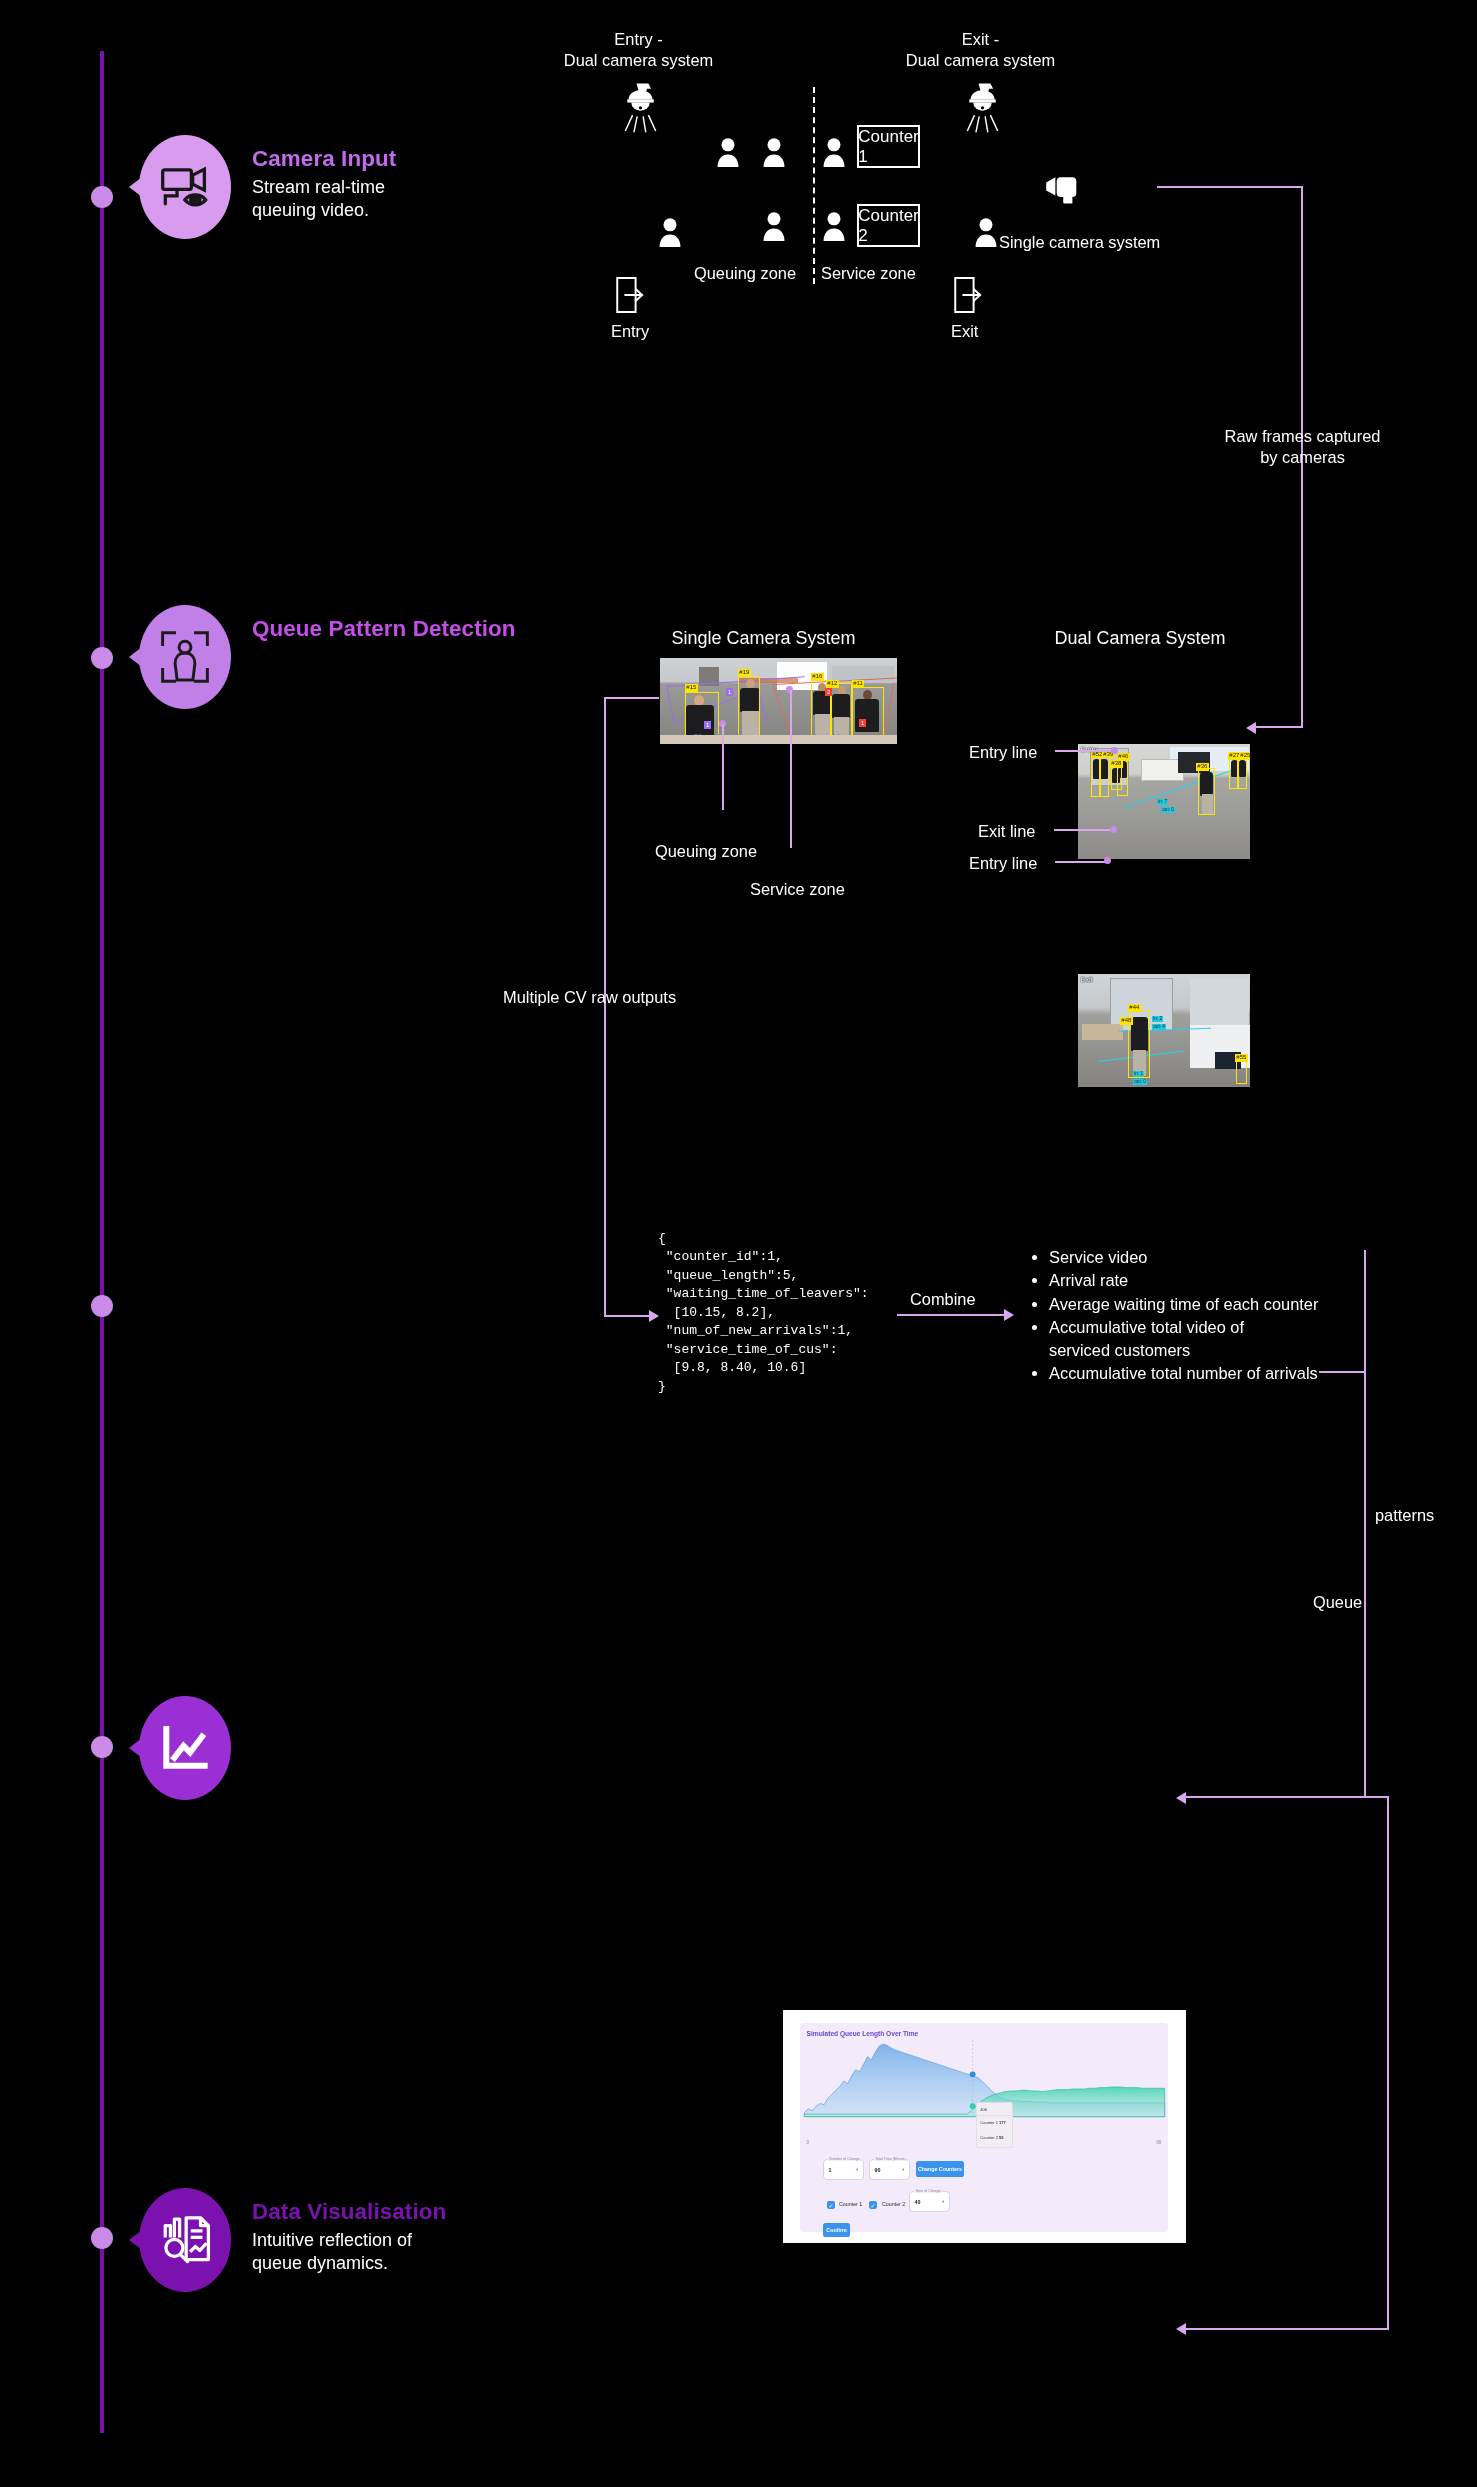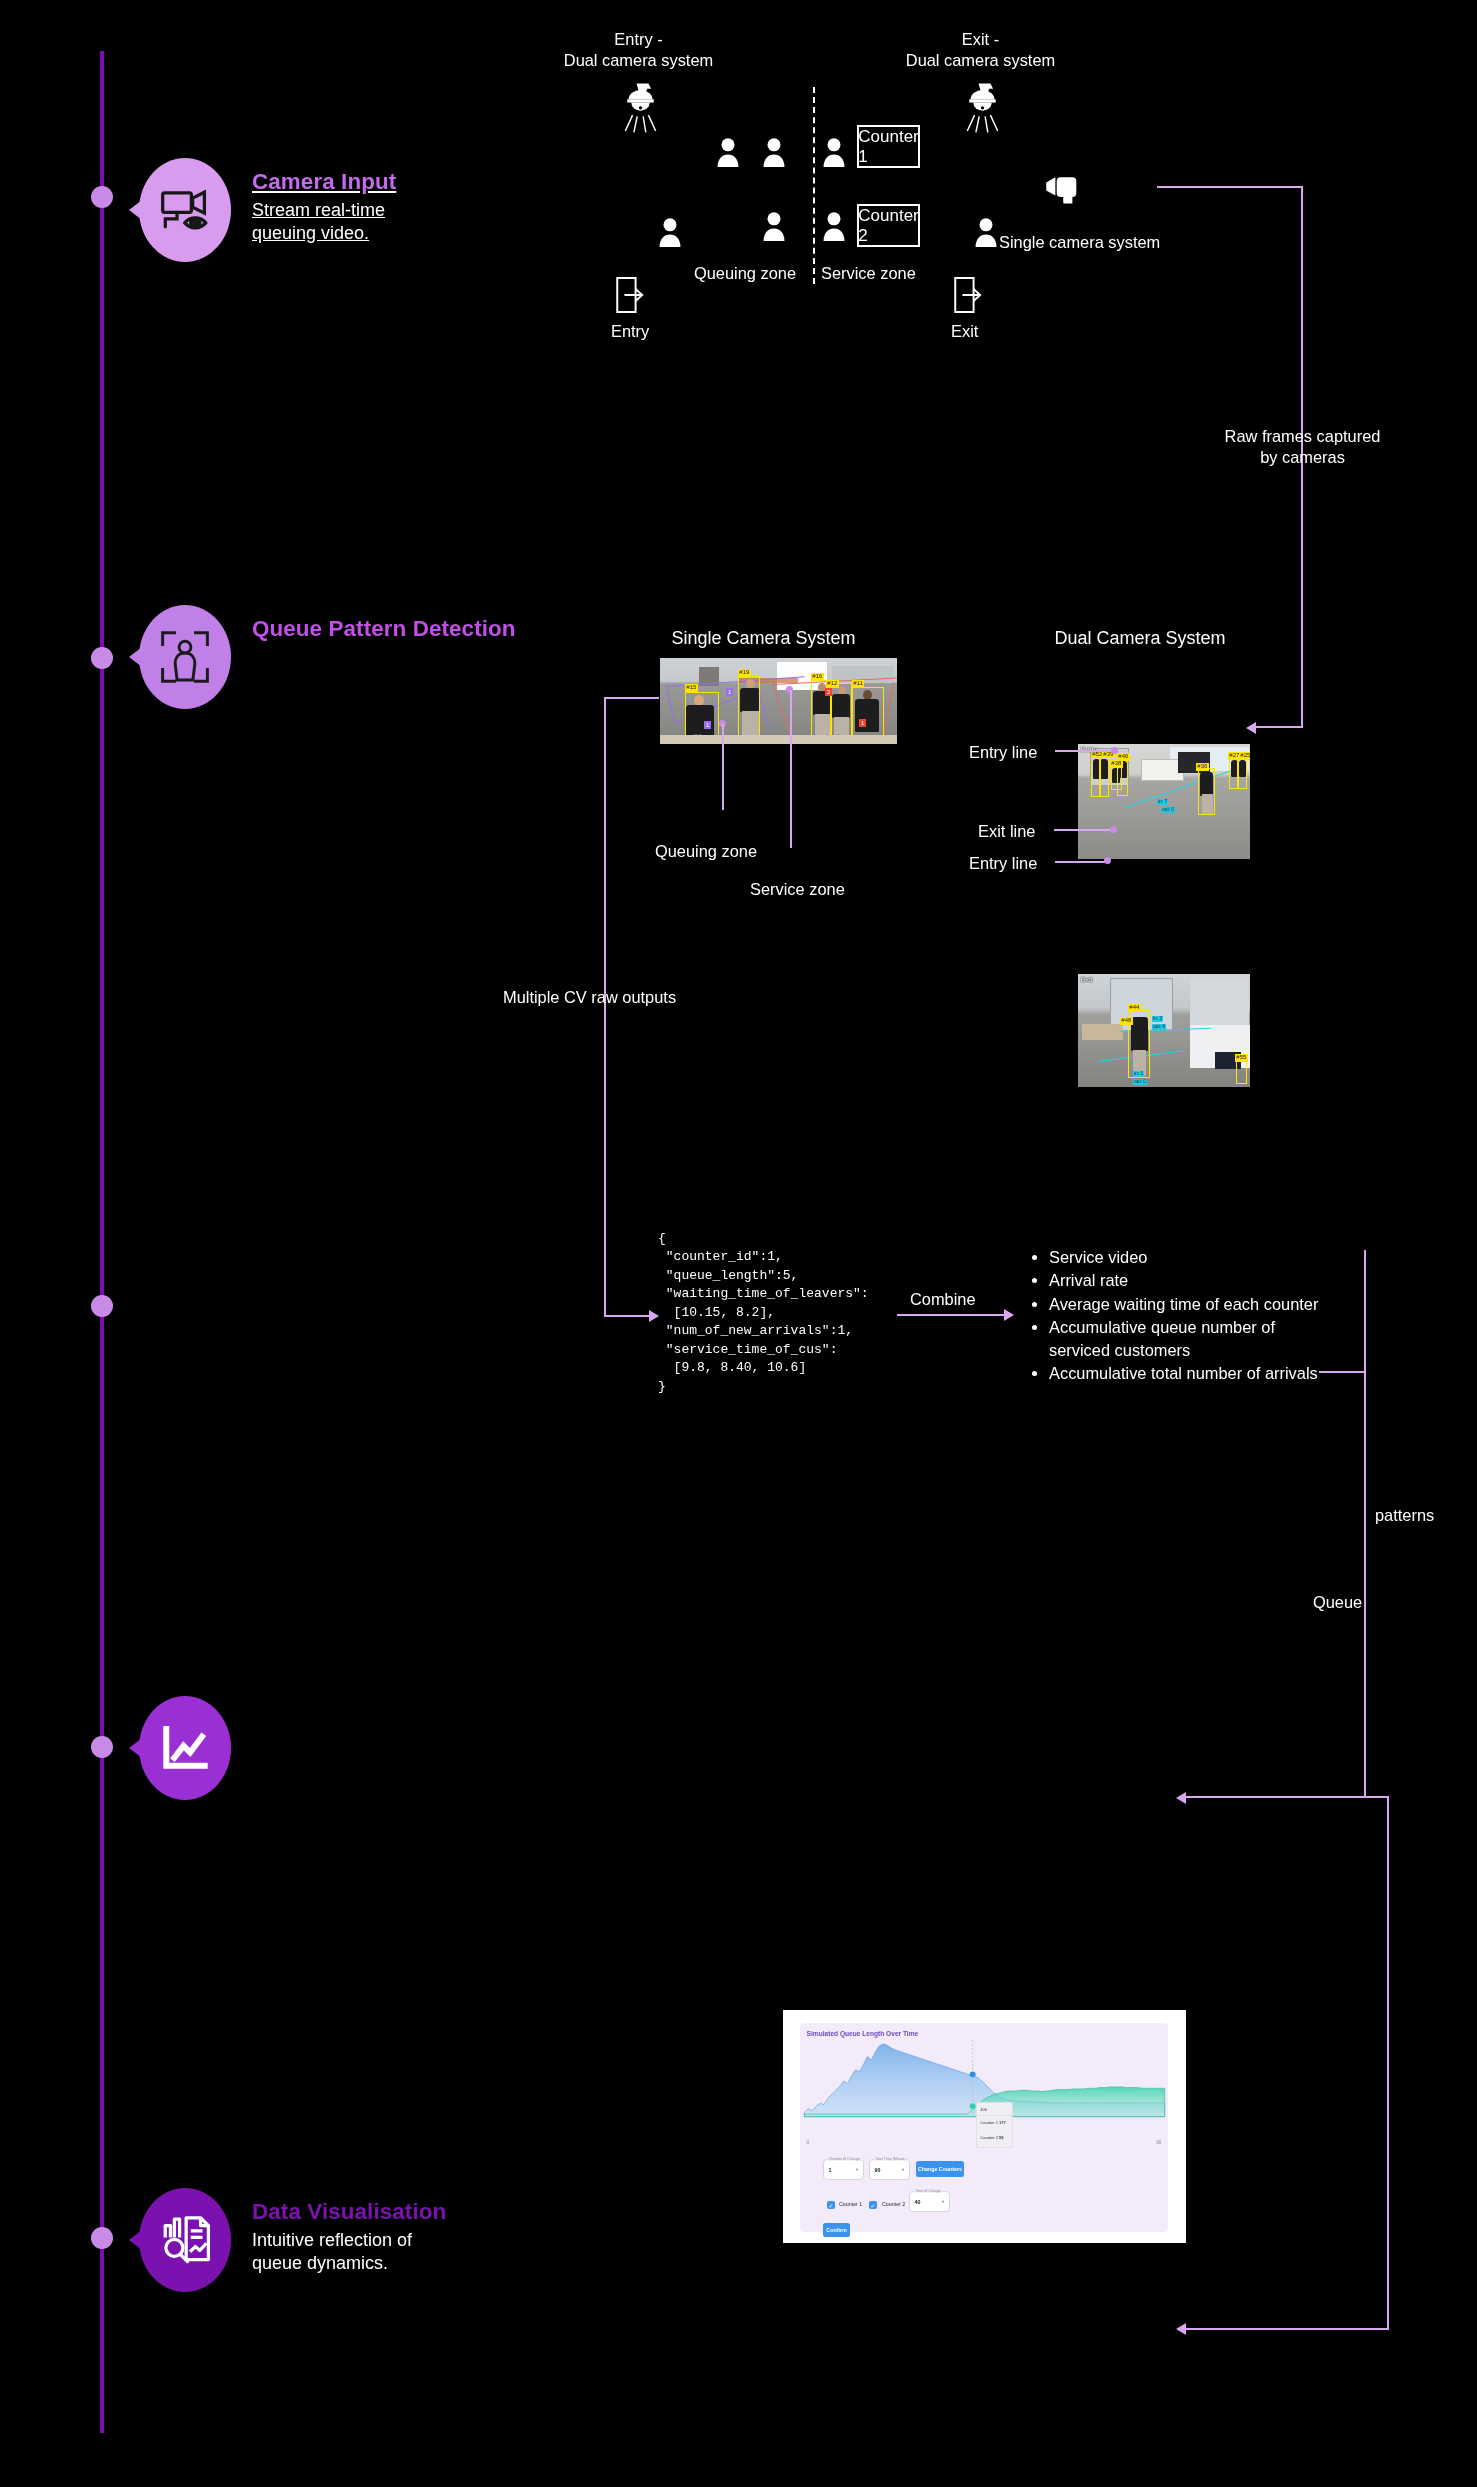--- a/index.html
+++ b/index.html
@@ -109,21 +109,21 @@
 
 <div class="stage">
 
   <div class="abs timeline-rail"></div>
   <div class="abs rail-dot" style="top:186px;"></div>
   <div class="abs rail-dot" style="top:647px;"></div>
   <div class="abs rail-dot" style="top:1295px;"></div>
   <div class="abs rail-dot" style="top:1736px;"></div>
   <div class="abs rail-dot" style="top:2227px;"></div>
 
-  <div class="abs bubble-wrap" style="left:139px; top:158px;text-decoration:underline;">
+  <div class="abs bubble-wrap" style="left:139px; top:135px;">
     <div class="bubble" style="background:#d89bee; color:#d89bee;">
       <span>
         <svg width="51" height="43" viewBox="0 0 78 66" fill="none" stroke="#171717" stroke-width="5">
           <rect x="4" y="6" width="44" height="30" rx="3"></rect>
           <path d="M50 14 L68 5 L68 37 L50 28 Z"></path>
           <path d="M26 36 L26 46 L8 46 L8 58" stroke-linecap="round"></path>
           <path d="M38 52 C46 42 62 42 70 52 C62 62 46 62 38 52 Z"></path>
           <circle cx="54" cy="52" r="7"></circle>
           <circle cx="54" cy="52" r="2.5" fill="#171717"></circle>
         </svg>
@@ -425,21 +425,21 @@
 }</pre>
 
   <div class="abs lbl" style="left:910px; top:1289px;">Combine</div>
   <div class="abs ln lnh" style="left:897px; top:1314px; width:109px;"></div>
   <div class="abs arrow-head arrow-right" style="left:1004px; top:1309px;"></div>
 
   <ul class="abs bullets" style="left:1032px; top:1246px; list-style:disc;">
     <li>Service video</li>
     <li>Arrival rate</li>
     <li>Average waiting time of each counter</li>
-    <li>Accumulative queue number of</li>
+    <li>Accumulative total video of</li>
     <li style="list-style:none;margin-left:17px;">serviced customers</li>
     <li>Accumulative total number of arrivals</li>
   </ul>
 
   <div class="abs ln lnv" style="left:1364px; top:1250px; height:547px;"></div>
   <div class="abs ln lnh" style="left:1319px; top:1371px; width:46px;"></div>
   <div class="abs ln lnh" style="left:1184px; top:1796px; width:181px;"></div>
   <div class="abs arrow-head arrow-left" style="left:1176px; top:1792px;"></div>
   <div class="abs lbl" style="left:1313px; top:1592px;">Queue</div>
   <div class="abs lbl" style="left:1375px; top:1505px;">patterns</div>

